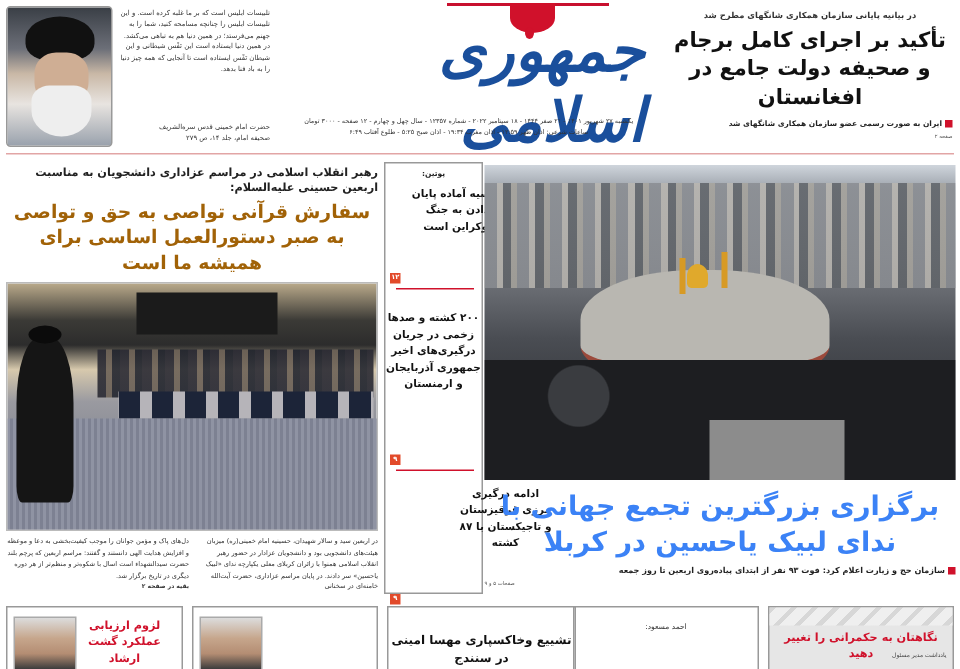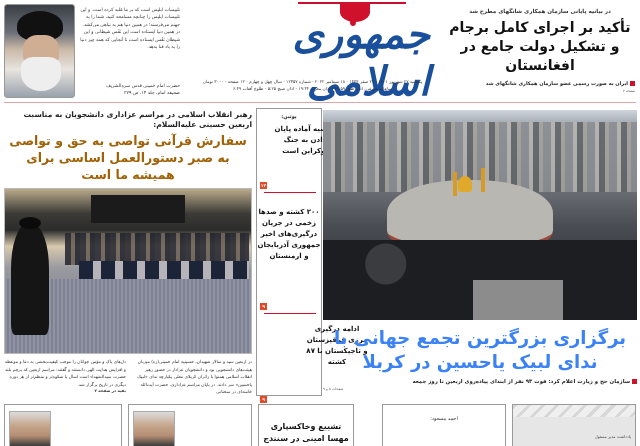--- a/index.html
+++ b/index.html
@@ -74,21 +74,21 @@
   .right-photo .blocks { position: absolute; left: 150px; top: 170px; width: 90px; height: 40px; background: #8c8c8c; }
 
   .right-head { left: 323px; top: 326px; width: 314px; font-size: 18px; line-height: 24px; text-align: center; font-weight: bold; color: #3b82f6; }
   .right-sub { left: 323px; top: 378px; width: 314px; font-size: 5.4px; text-align: right; color: #222; font-weight: bold; }
   .right-pageref { left: 323px; top: 387px; width: 80px; text-align: left; }
 
   
   .bottom-box { top: 404px; height: 42px; border: 1px solid #999; border-bottom: none; }
   .b1 { left: 4px; width: 118px; }
   .b2 { left: 128px; width: 124px; }
-  .b3 { left: 258px; width: 96px; }
+  .b3 { left: 258px; width: 126px; }
   .b4 { left: 382px; width: 124px; }
   .b5 { left: 512px; width: 124px; background: #e6e6e6; }
   .b-photo { position: absolute; top: 6px; width: 42px; height: 36px; border: 1px solid #aaa;
     background: linear-gradient(180deg, #dcdcdc 0%, #c6a68c 40%, #b48d73 70%, #3c3c3c 100%); }
   .b1 .b-photo { left: 4px; }
   .b2 .b-photo { left: 4px; }
   .b-red-head { position: absolute; right: 4px; top: 6px; width: 68px; font-size: 7.5px; line-height: 11px; font-weight: bold; color: #d0112b; text-align: center; }
   .b-head { position: absolute; left: 2px; right: 2px; text-align: center; font-weight: bold; color: #111; font-size: 8px; line-height: 12px; }
   .b3 .b-head { top: 16px; }
   .b4 .b-kicker { position: absolute; left: 0; right: 0; top: 10px; text-align: center; font-size: 5px; color: #333; }
@@ -116,21 +116,21 @@
   <div class="logo-line"></div>
   <div class="logo-splash"></div>
   <div class="logo">جمهوری اسلامی</div>
 </div>
 <div class="abs dateline">
   <div>یکشنبه ۲۷ شهریور ۱۴۰۱ - ۲۱ صفر ۱۴۴۴ - ۱۸ سپتامبر ۲۰۲۲ - شماره ۱۲۳۵۷ - سال چهل و چهارم - ۱۲ صفحه - ۳۰۰۰ تومان</div>
   <div>ساعات شرعی: اذان ظهر ۱۲:۵۹ - اذان مغرب ۱۹:۳۴ - اذان صبح ۵:۲۵ - طلوع آفتاب ۶:۴۹</div>
 </div>
 
 <div class="abs top-kicker">در بیانیه پایانی سازمان همکاری شانگهای مطرح شد</div>
-<div class="abs top-head">تأکید بر اجرای کامل برجام و تشکیل دولت جامع در افغانستان</div>
+<div class="abs top-head">تأکید بر اجرای کامل برجام و صحیفه دولت جامع در افغانستان</div>
 <div class="abs top-sub">
   <span class="sq"></span><span>ایران به صورت رسمی عضو سازمان همکاری شانگهای شد</span>
 </div>
 <div class="abs top-pageref page-ref">صفحه ۲</div>
 
 <div class="abs rule-red"></div>
 
 <div class="abs left-kicker">رهبر انقلاب اسلامی در مراسم عزاداری دانشجویان به مناسبت اربعین حسینی علیه‌السلام:</div>
 <div class="abs left-head">سفارش قرآنی تواصی به حق و تواصی به صبر دستورالعمل اساسی برای همیشه ما است</div>
 <div class="abs left-photo">
@@ -165,26 +165,28 @@
   <div class="blocks"></div>
 </div>
 <div class="abs right-head">برگزاری بزرگترین تجمع جهانی با ندای لبیک یاحسین در کربلا</div>
 <div class="abs right-sub">
   <span class="sq"></span><span>سازمان حج و زیارت اعلام کرد: فوت ۹۳ نفر از ابتدای پیاده‌روی اربعین تا روز جمعه</span>
 </div>
 <div class="abs right-pageref page-ref">صفحات ۵ و ۹</div>
 
 <div class="abs bottom-box b1">
   <div class="b-photo"></div>
+  <div class="b-red-head">لزوم ارزیابی عملکرد گشت ارشاد</div>
 </div>
 <div class="abs bottom-box b2">
   <div class="b-photo"></div>
 </div>
 <div class="abs bottom-box b3">
   <div class="b-head">تشییع وخاکسپاری مهسا امینی در سنندج</div>
 </div>
 <div class="abs bottom-box b4">
   <div class="b-kicker">احمد مسعود:</div>
 </div>
 <div class="abs bottom-box b5">
   <div class="b-pattern"></div>
+  <div class="b-red-head">نگاهتان به حکمرانی را تغییر دهید</div>
   <div class="b-author">یادداشت مدیر مسئول</div>
 </div>
 
 </body></html>

